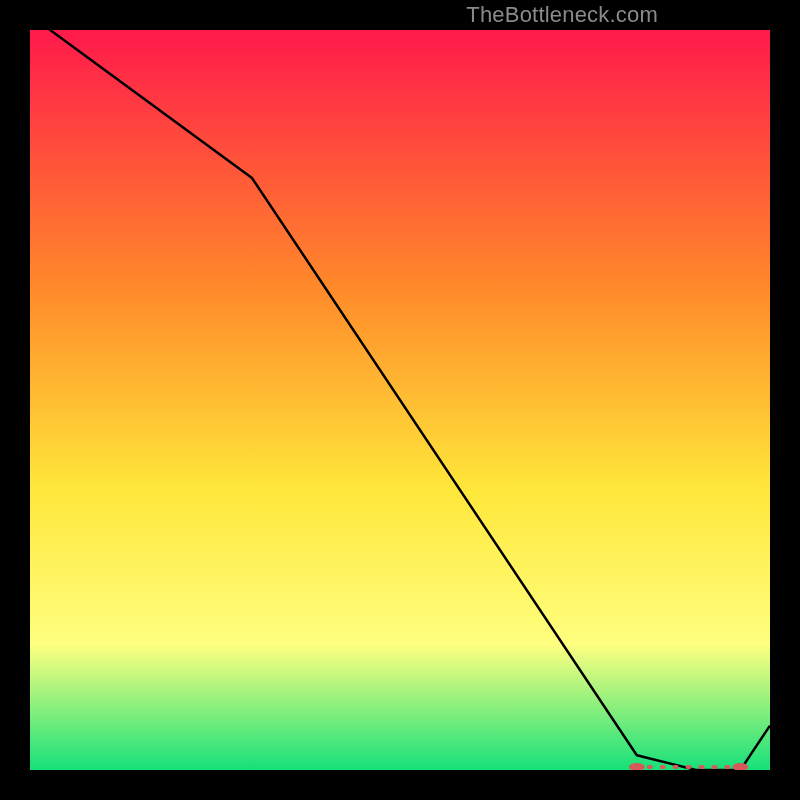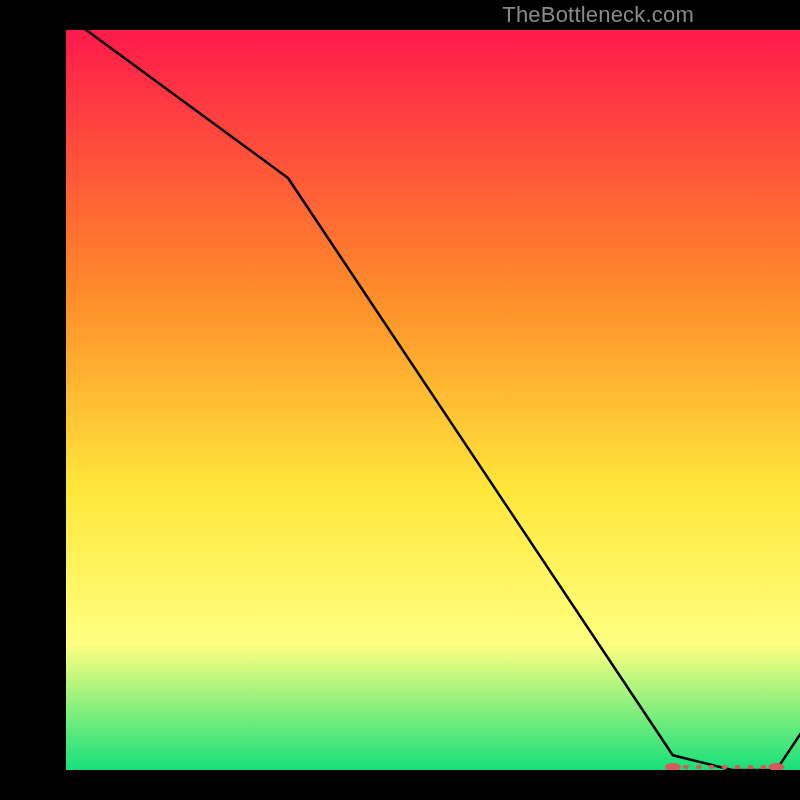--- a/index.html
+++ b/index.html
@@ -9,21 +9,20 @@
     height: 800px;
     background: #000;
     font-family: Arial, Helvetica, sans-serif;
     overflow: hidden;
   }
   .frame {
     position: relative;
     width: 664px;
     height: 800px;
     background: #000;
-    margin-left: 36px;
   }
   .attribution {
     position: absolute;
     top: 2px;
     right: 6px;
     color: #8a8a8a;
     font-size: 22px;
     letter-spacing: 0.2px;
   }
   .plot-wrap {

